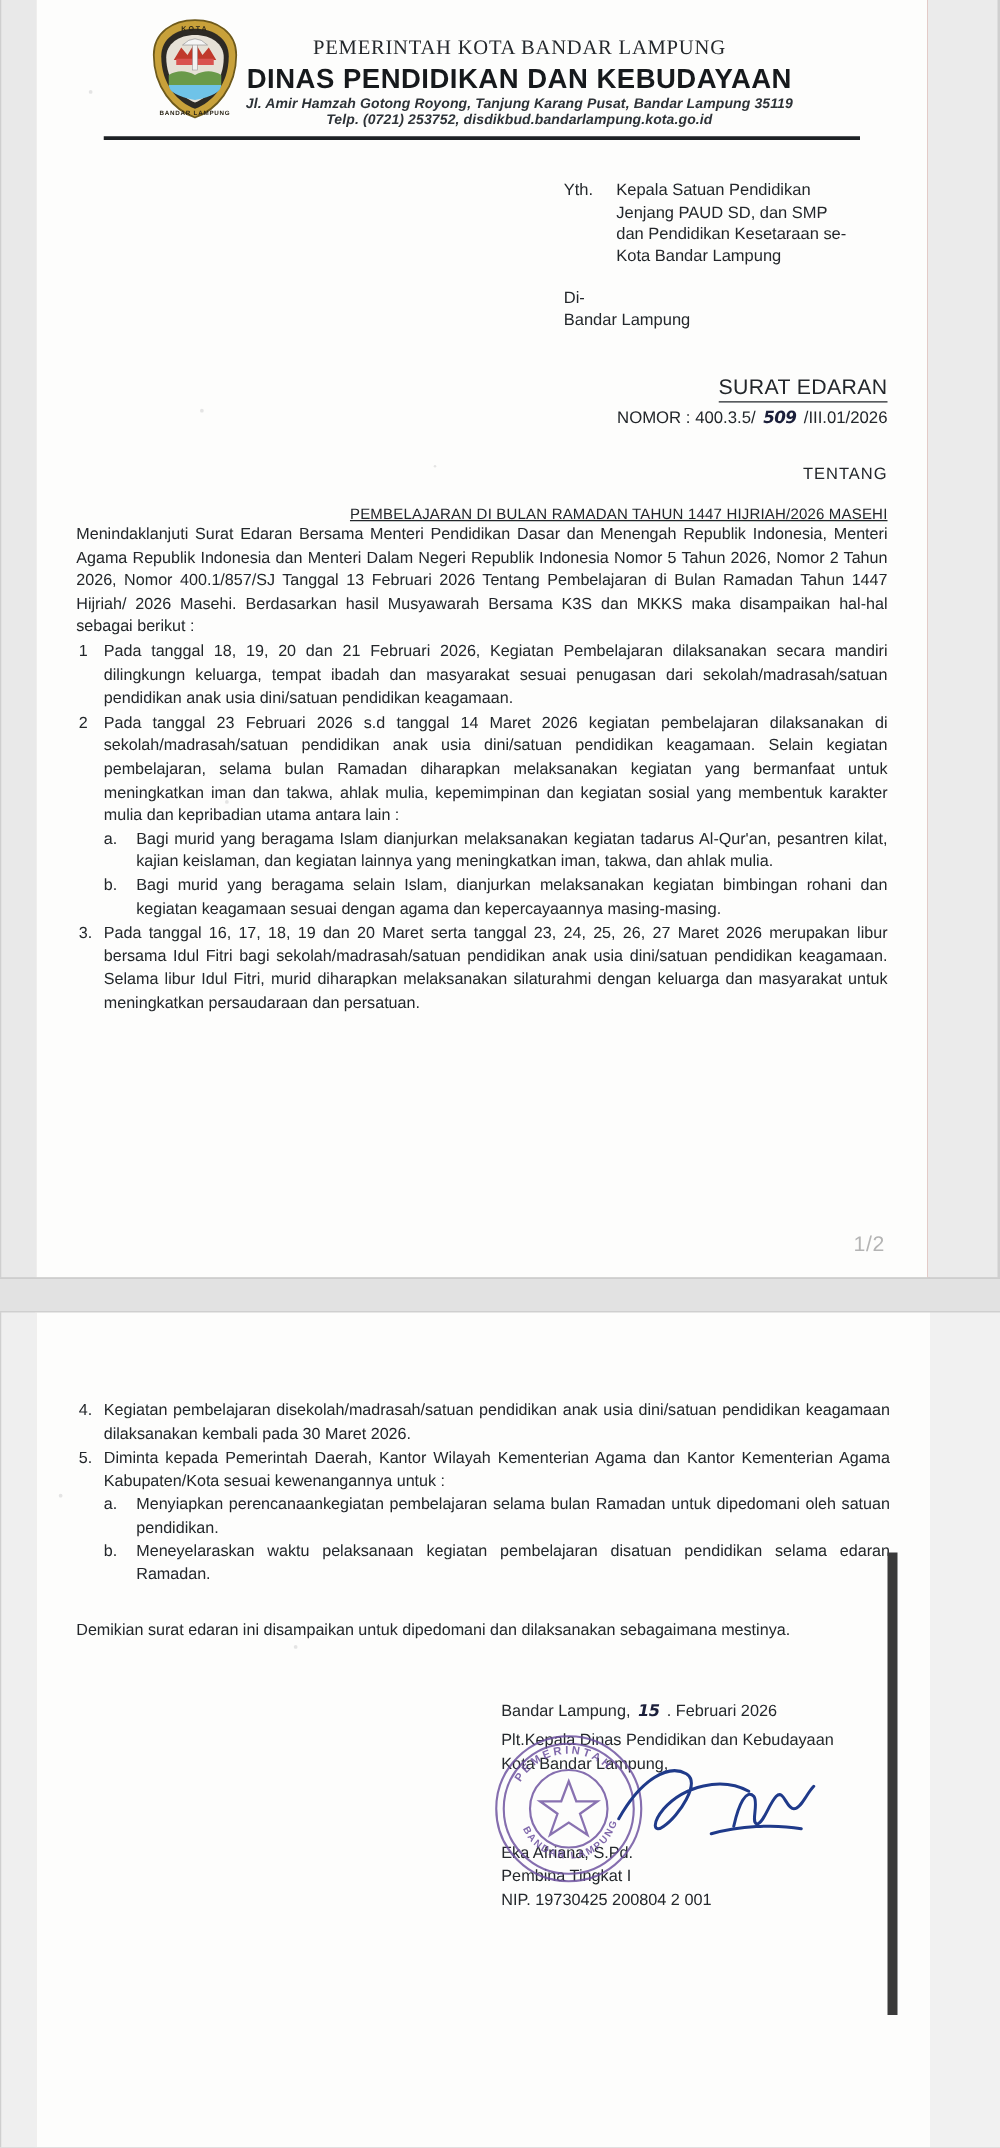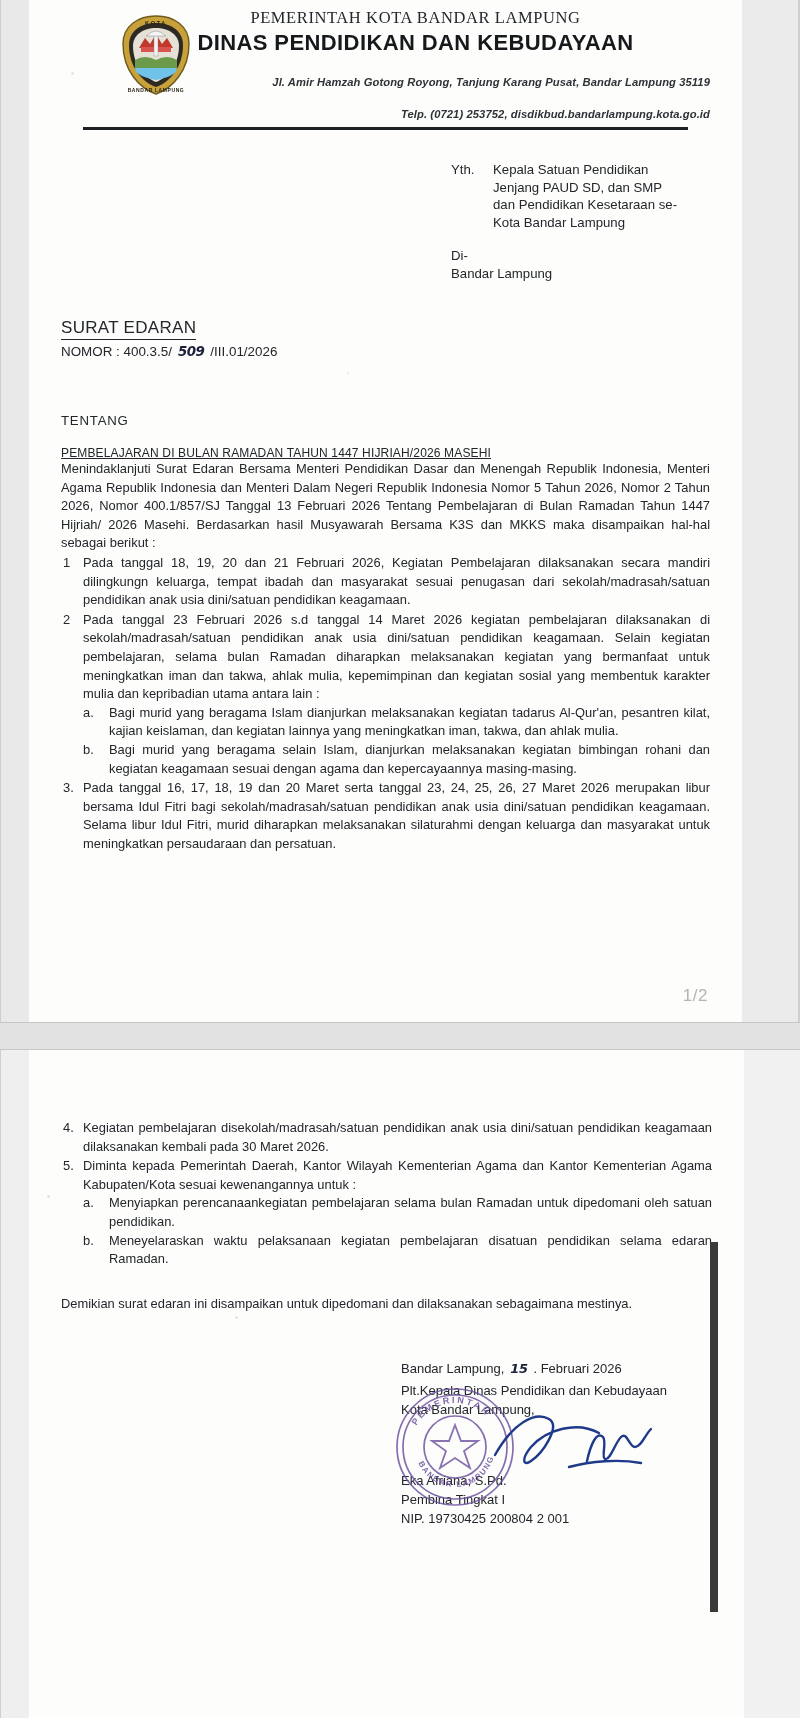--- a/index.html
+++ b/index.html
@@ -57,21 +57,21 @@
   #page2band{
     position:absolute; left:710px; top:1242px; width:8px; height:370px;
     background:#3a3a3a;
   }
 
   .inner { position: relative; padding: 0 32px; }
 
   
   .letterhead {
     position: relative;
-    padding-top: 8px;
+    padding-top: 28px;
     min-height: 92px;
   }
   .crest {
     position: absolute;
     left: 58px; top: 14px;
     width: 74px; height: 82px;
   }
   .lh-text { text-align: center; padding-left: 60px; }
   .lh-l1 {
     font-family: "Liberation Serif", serif;
@@ -84,23 +84,22 @@
     font-weight: bold;
     letter-spacing: .4px;
     color: #16191c;
     margin-top: 2px;
   }
   .lh-l3, .lh-l4 {
     font-size: 11.2px;
     font-style: italic;
     font-weight: 600;
     color: #2d3237;
-    margin-top: 20px;
+    margin-top: 1px;
     letter-spacing: .1px;
-    text-align: right;
   }
   .lh-rule {
     margin: 7px 22px 0 22px;
     height: 3px;
     background: #1d2124;
   }
 
   
   .addressee {
     margin-top: 24px;
@@ -109,21 +108,21 @@
     color: #23272b;
     line-height: 17.5px;
   }
   .addr-row { display: flex; margin-top: 31px; }
   .addr-yth { width: 42px; flex: 0 0 42px; }
   .addr-body { flex: 1 1 auto; }
   .addr-cont { margin-left: 42px; }
   .addr-di { margin-top: 16px; }
 
   
-  .titleblock { margin-top: 36px; text-align: left; }
+  .titleblock { margin-top: 36px; text-align: right; }
   .t-surat {
     font-size: 17px;
     color: #22262a;
     display: inline-block;
     border-bottom: 1.6px solid #22262a;
     padding-bottom: 1px;
     letter-spacing: .3px;
   }
   .t-nomor {
     margin-top: 4px;
@@ -132,21 +131,21 @@
   }
   .hand {
     font-family: "DejaVu Sans", sans-serif;
     font-style: italic;
     font-weight: bold;
     color: #1b1f3a;
     letter-spacing: -.5px;
     padding: 0 6px;
   }
   .t-tentang {
-    margin-top: 54px;
+    margin-top: 29px;
     font-size: 13.2px;
     letter-spacing: .8px;
     color: #22262a;
   }
   .t-subject {
     margin-top: 18px;
     font-size: 12px;
     letter-spacing: .15px;
     color: #22262a;
     text-decoration: underline;

